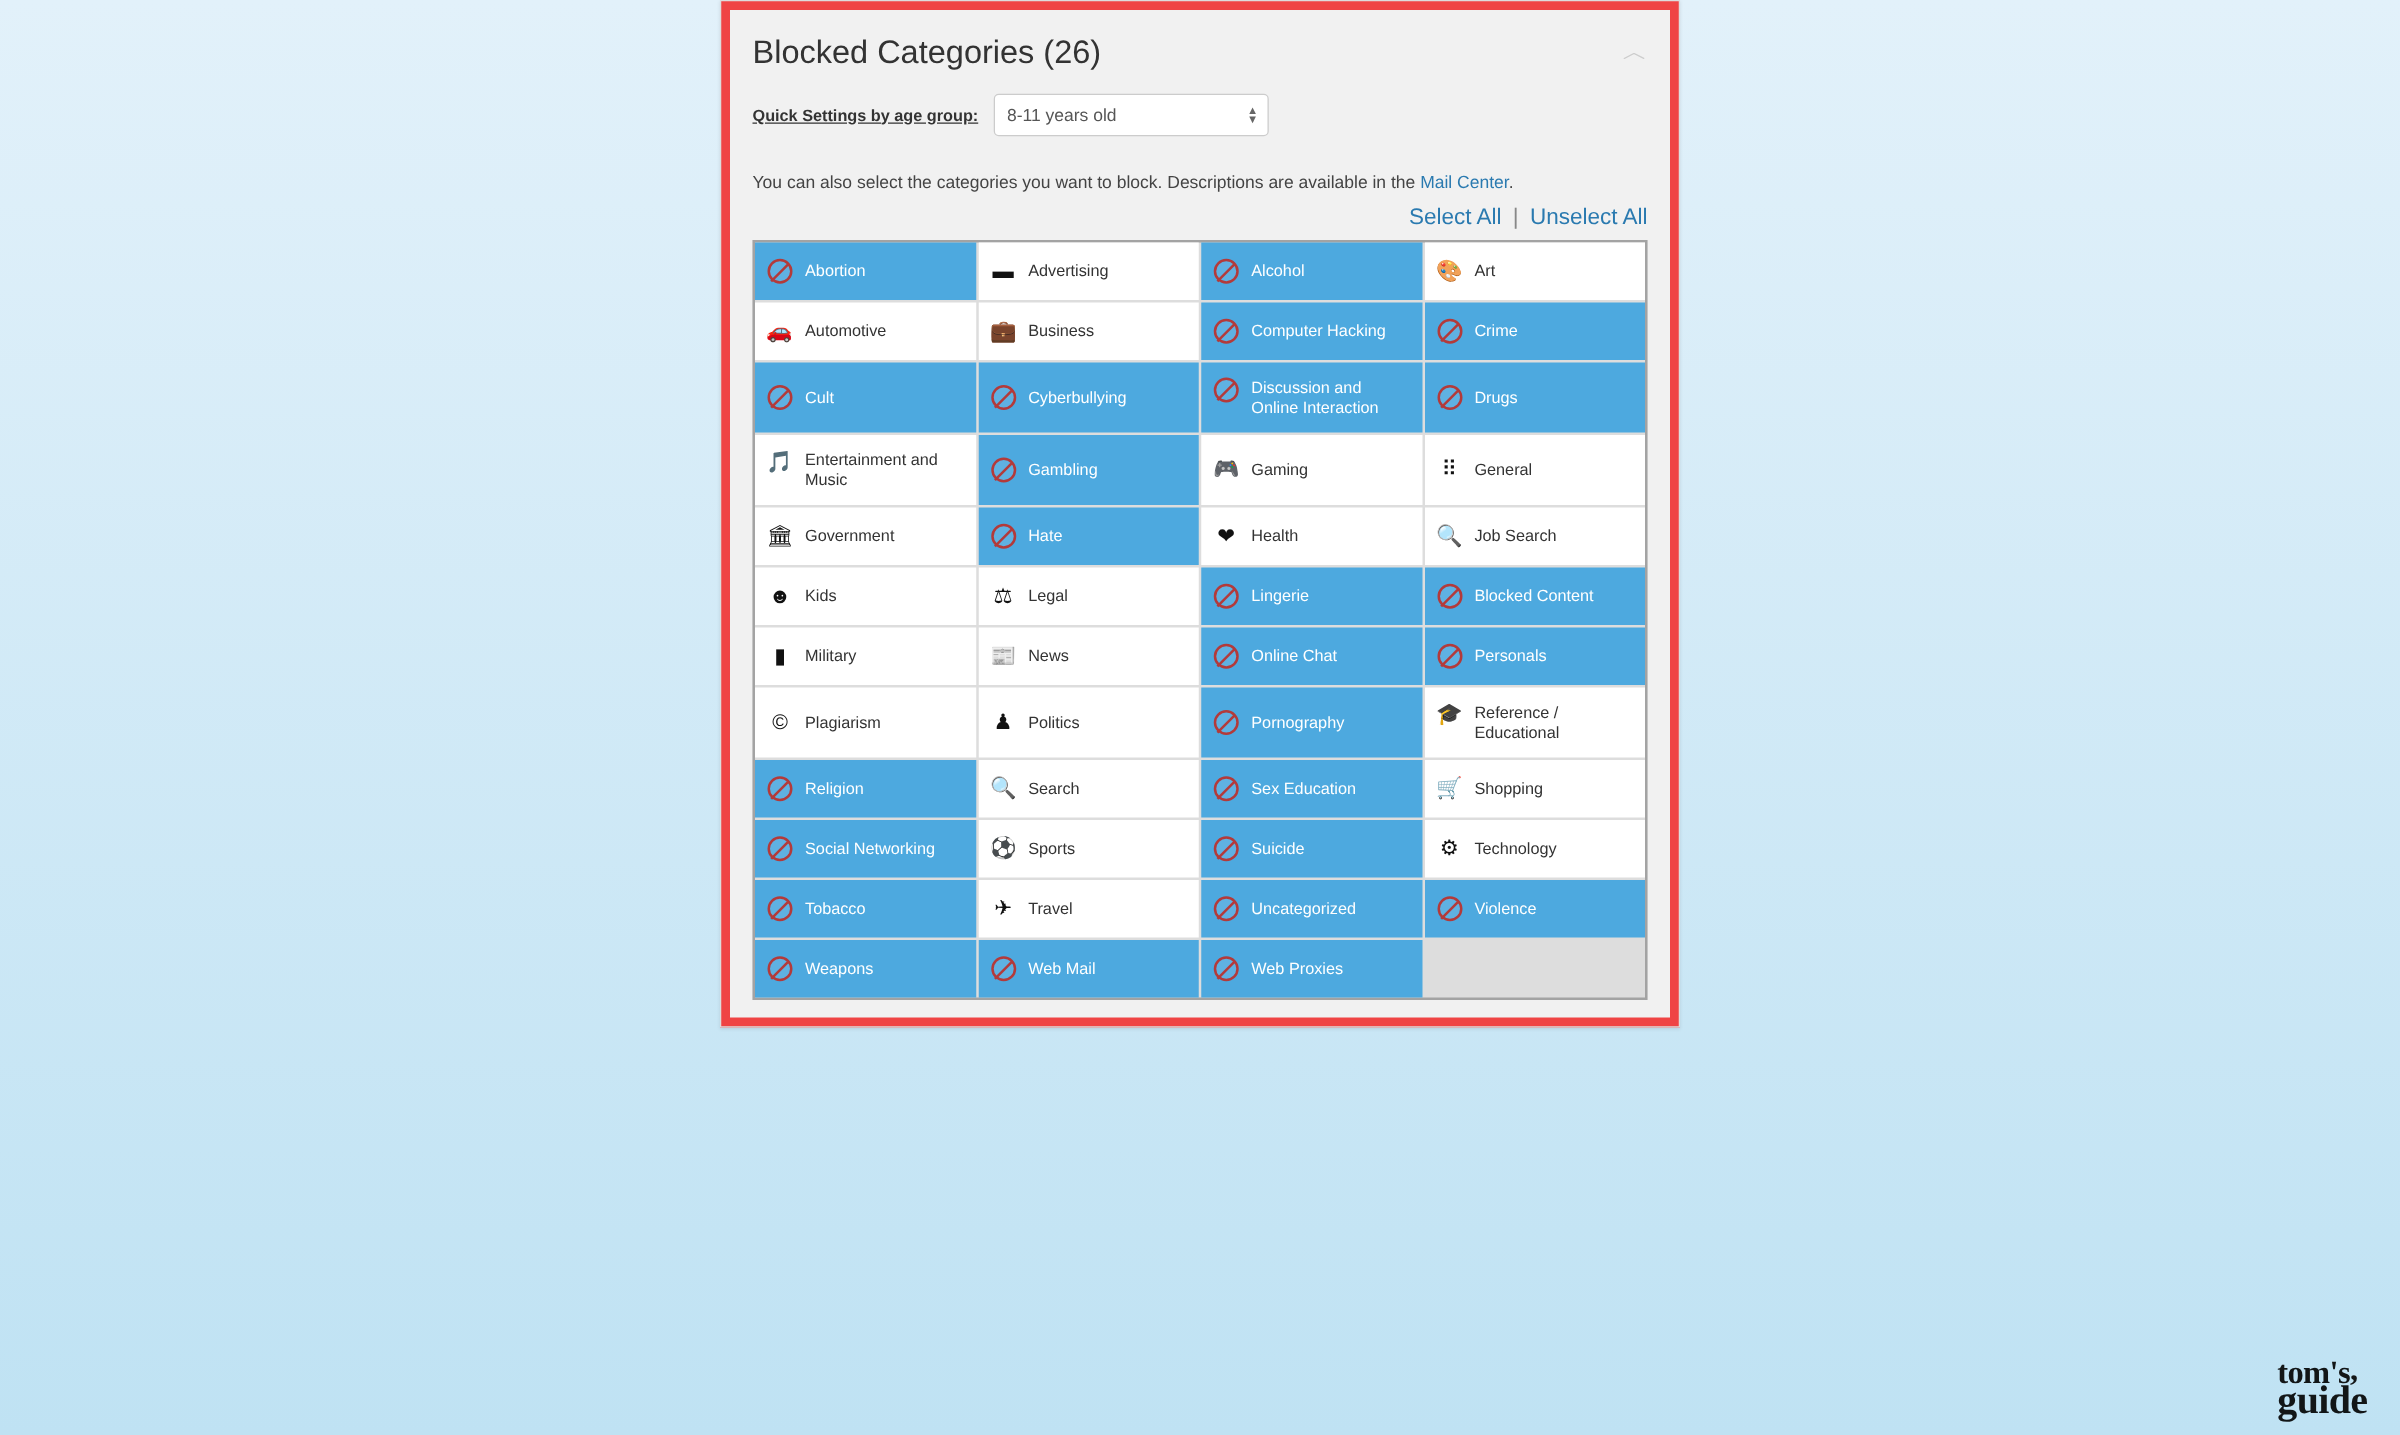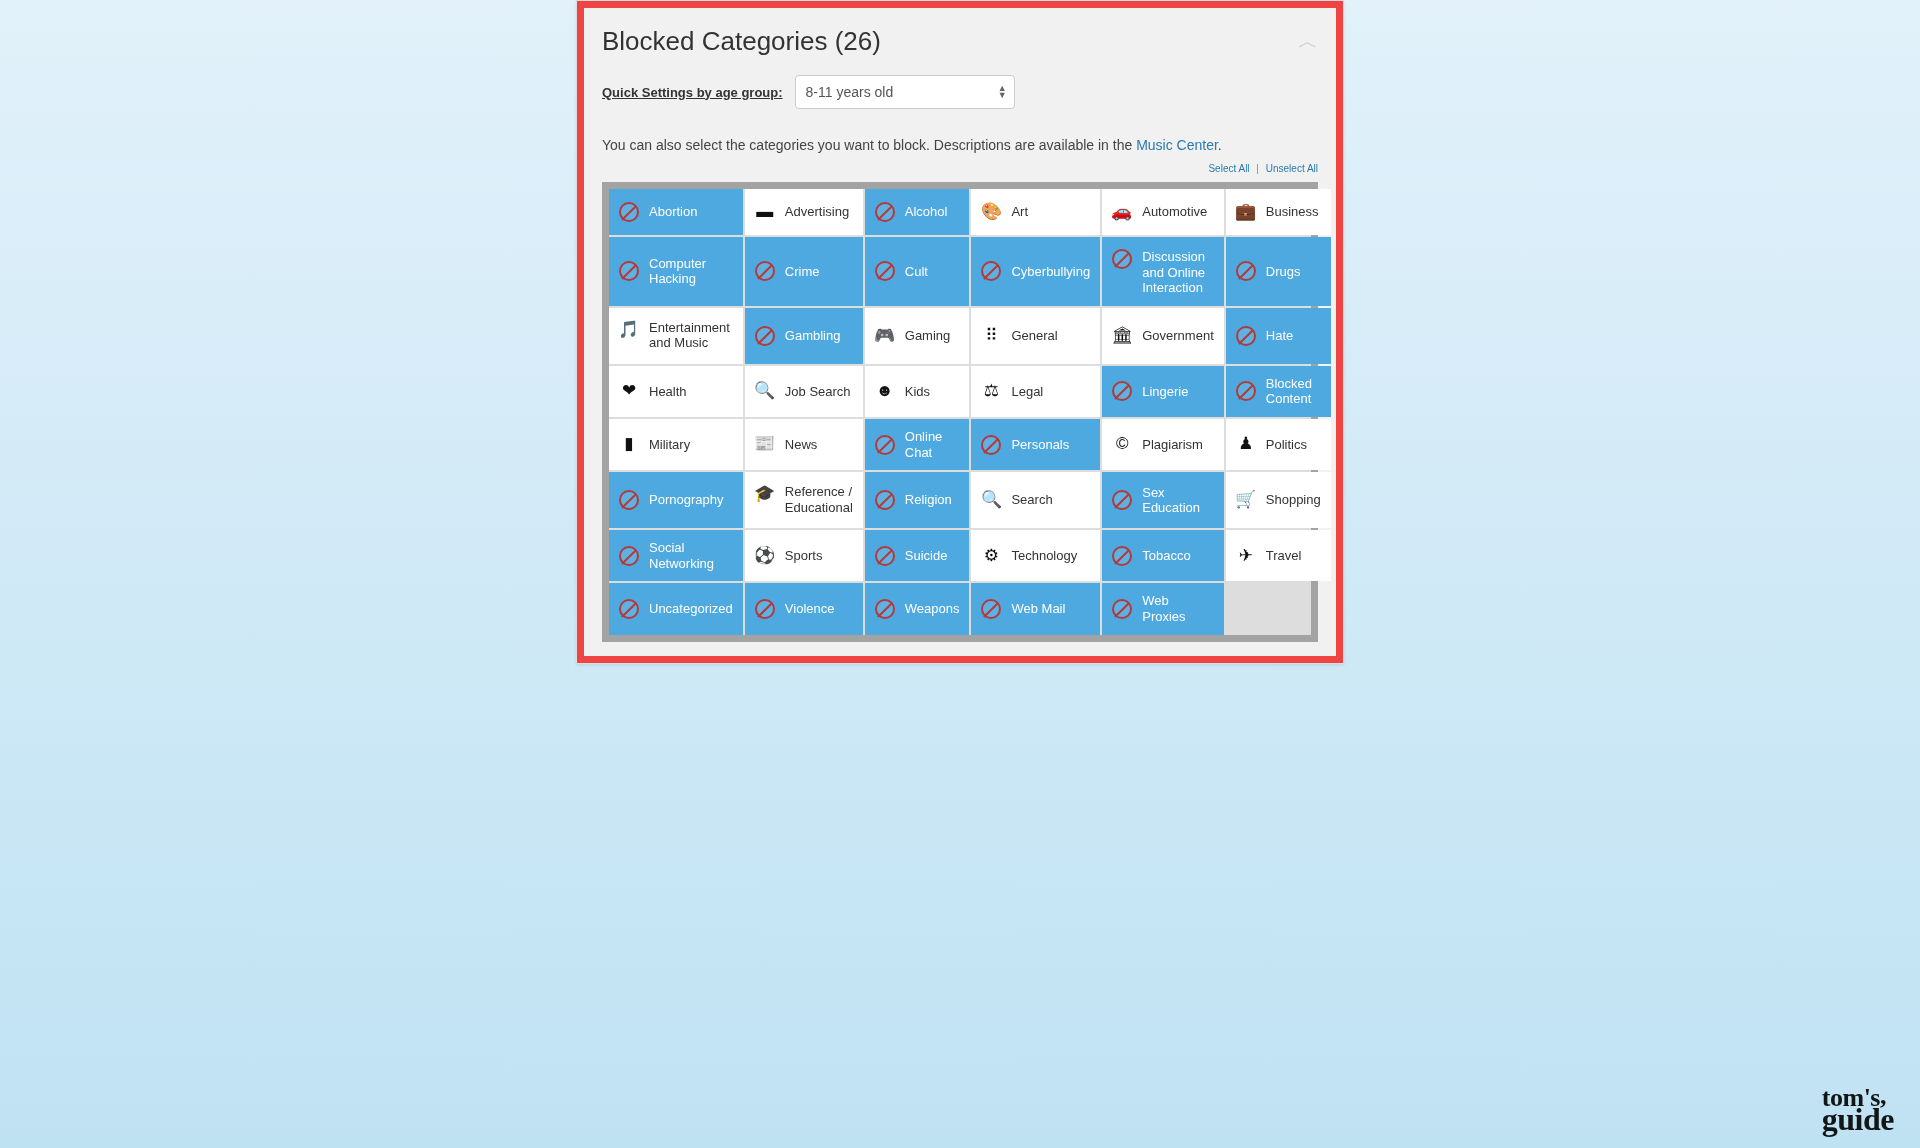--- a/index.html
+++ b/index.html
@@ -81,36 +81,36 @@
     line-height: 7px;
   }
   .desc-row {
     font-size: 14px;
     color: #444;
     margin-bottom: 10px;
   }
   .desc-row a { color: #2a7ab0; text-decoration: none; }
   .action-row {
     text-align: right;
-    font-size: 10px;
+    font-size: 18px;
     margin-bottom: 8px;
     color: #888;
   }
   .action-row a {
     color: #2a7ab0;
     text-decoration: none;
     cursor: pointer;
   }
   .action-row .sep { margin: 0 4px; color: #888; }
   .grid {
     display: grid;
-    grid-template-columns: repeat(6, 1fr);
+    grid-template-columns: repeat(4, 1fr);
     gap: 2px;
     background: #ddd;
-    border: 7px solid #a3a3a3;
+    border: 2px solid #a3a3a3;
   }
   .tile {
     background: #fff;
     display: flex;
     align-items: center;
     gap: 10px;
     padding: 10px 10px;
     min-height: 46px;
     font-size: 13px;
     color: #333;
@@ -194,21 +194,21 @@
       <span class="select-wrap">
         <select class="age-select">
           <option>8-11 years old</option>
         </select>
         <span class="select-arrows">▲<br>▼</span>
       </span>
     </div>
 
     <div class="desc-row">
       <span>You can also select the categories you want to block. Descriptions are available in the </span>
-      <a href="#">Music Center</a><span>.</span>
+      <a href="#">Mail Center</a><span>.</span>
     </div>
 
     <div class="action-row">
       <a>Select All</a>
       <span class="sep">|</span>
       <a>Unselect All</a>
     </div>
 
     <div class="grid" id="cat-grid">
         <div class="tile selected">

